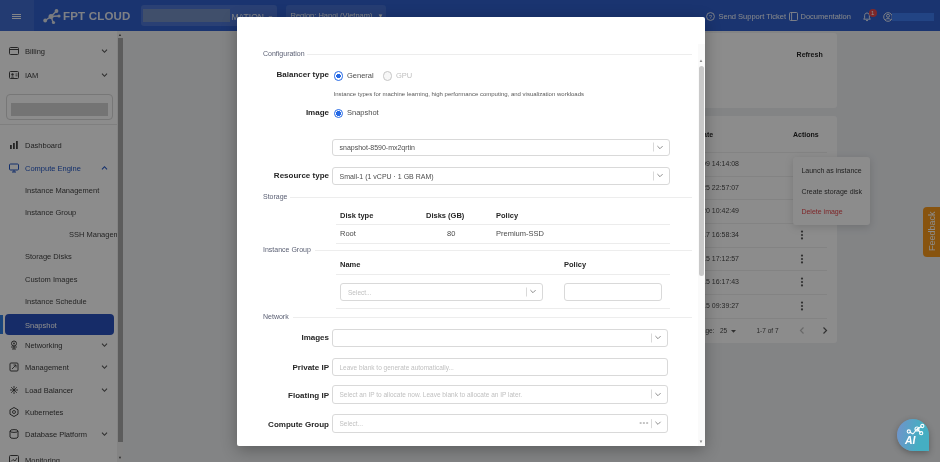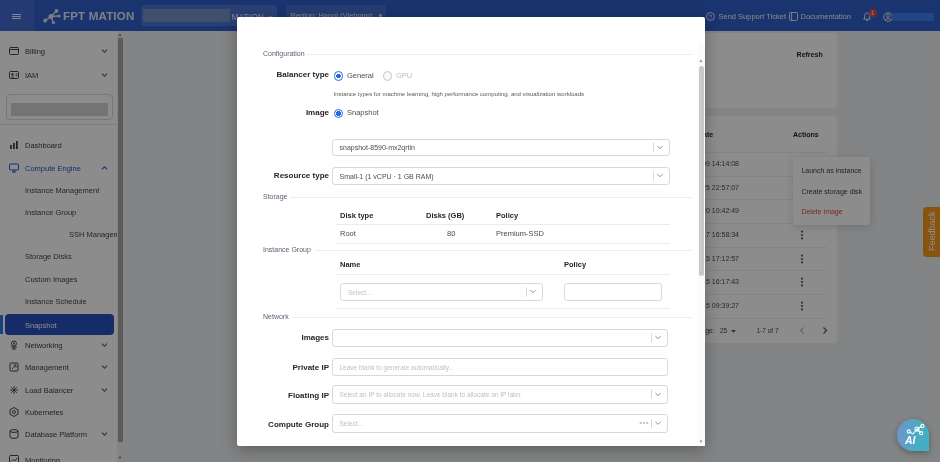--- a/index.html
+++ b/index.html
@@ -98,21 +98,21 @@
         <line x1="9" y1="8.5" x2="11" y2="14"></line>
     </g>
     <g fill="#dfe2ea">
       <circle cx="3.2" cy="12.5" r="1.9"></circle>
         <circle cx="9" cy="8.5" r="2.5"></circle>
       <circle cx="14.5" cy="3" r="1.9"></circle>
         <circle cx="17" cy="8" r="1.6"></circle>
         <circle cx="11.5" cy="14.5" r="1.6"></circle>
     </g>
   </svg>
-  <div id="logo">FPT MATION</div>
+  <div id="logo">FPT CLOUD</div>
   <div id="tenantbox">
       <div id="tenantblob"></div>
       <div id="tenanttxt">MATION&nbsp;&nbsp;<span style="font-size:7px">▾</span></div>
     </div>
   <div id="regionbox">Region: Hanoi (Vietnam)&nbsp;&nbsp;&nbsp;<span style="font-size:7px">▾</span></div>
   <svg class="abs" style="left:706px; top:12px" width="9" height="9" viewBox="0 0 9 9">
     <circle cx="4.5" cy="4.5" r="3.9" fill="none" stroke="#f2f4fa" stroke-width="0.9"></circle>
     <text x="4.5" y="6.6" font-size="5.5" fill="#f2f4fa" text-anchor="middle" font-family="Liberation Sans">?</text>
   </svg>
   <div class="navtxt" style="left:718.5px">Send Support Ticket</div>

